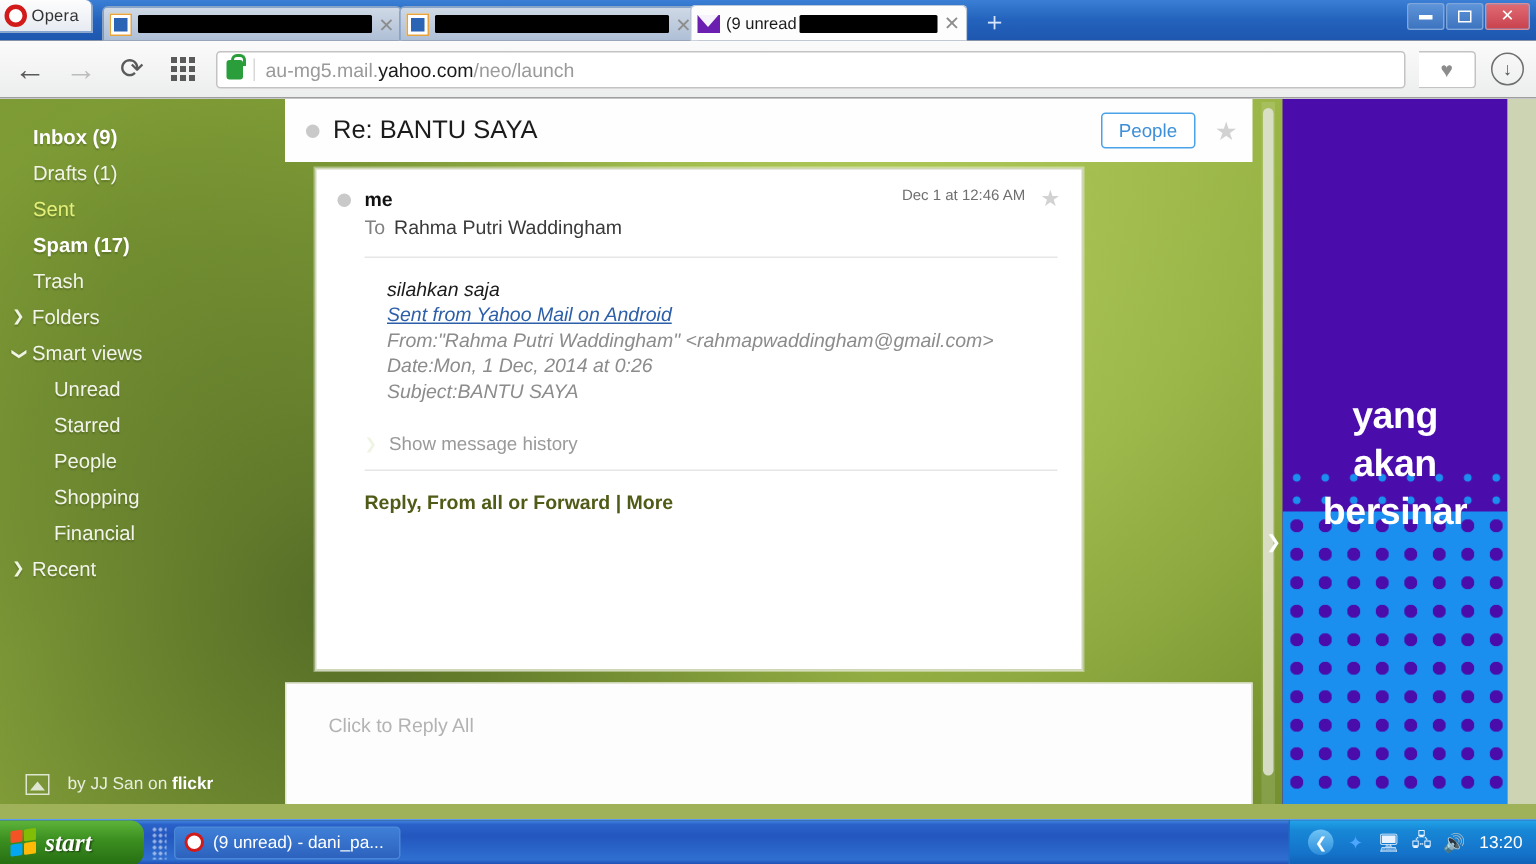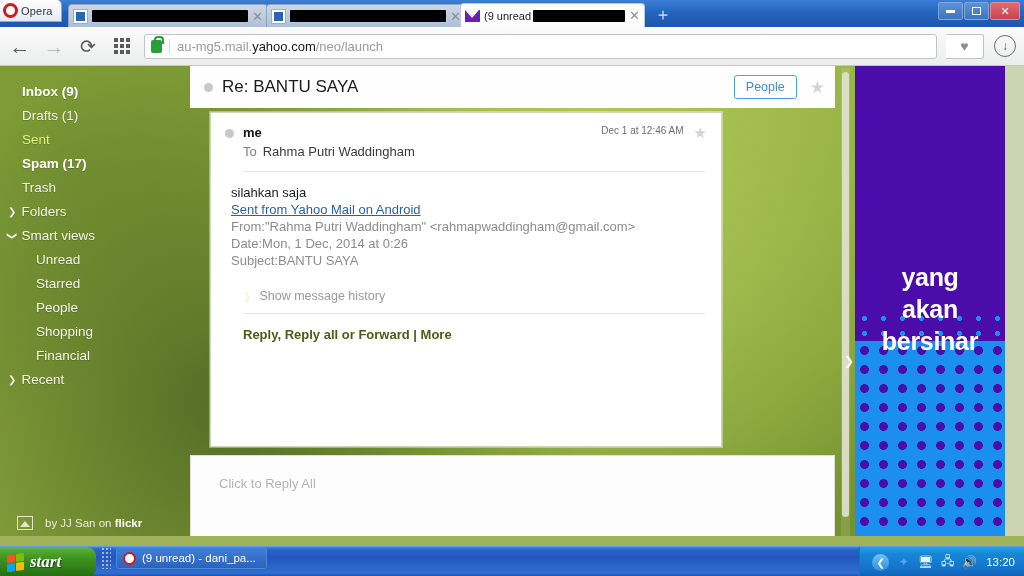--- a/index.html
+++ b/index.html
@@ -170,21 +170,21 @@
     box-shadow: 0 0 0 1px rgba(255,255,255,.4);
     margin-left: 20px;
   }
   .msg-head { display: flex; align-items: flex-start; padding: 12px 14px 0 14px; }
   .msg-dot { width: 9px; height: 9px; border-radius: 50%; background: #c9c9c9; margin: 4px 9px 0 0; flex:none; }
   .msg-from { font-size: 13px; font-weight: bold; color: #111; flex: 1; }
   .msg-date { font-size: 10px; color: #6f6f6f; }
   .msg-to { font-size: 13px; color: #3a3a3a; padding: 4px 14px 0 32px; }
   .msg-to .lbl { color: #808080; margin-right: 6px; }
   .msg-rule { height: 1px; background: #e6e6e6; margin: 12px 16px 0 32px; }
-  .msg-body { padding: 12px 16px 0 20px; }
+  .msg-body { padding: 12px 16px 0 47px; font-style: italic; }
   .bl { font-size: 13px; color: #1b1b1b; line-height: 17px; }
   .bl.link { color: #2c5fa8; text-decoration: underline; }
   .bl.quote { color: #8c8c8c; }
   .history {
     margin: 20px 16px 0 32px; font-size: 12.5px; color: #9a9a9a;
     display: flex; align-items: center; gap: 8px;
   }
   .hist-rule { height: 1px; background: #e6e6e6; margin: 10px 16px 0 32px; }
   .actions {
     margin: 13px 16px 0 32px; font-size: 13px; font-weight: bold; color: #4f5b16;
@@ -231,21 +231,21 @@
     font-size: 25px; font-weight: bold; color: #fff; line-height: 32px;
     letter-spacing: -.3px; z-index: 2;
   }
   .rail-gap { position: absolute; left: 1005px; top: 0; width: 19px; height: 470px; background: #cdd4b4; }
   .page-bottom { position: absolute; left: 0; bottom: 0; width: 1024px; height: 10px; background: #9fb25a; }
 
   
   .taskbar {
     position: absolute; left: 0; bottom: 0; width: 1024px; height: 30px;
     background: linear-gradient(180deg,#3f84e0 0%,#2a62c9 9%,#2357bf 36%,#2f6fd0 90%,#1f4fb5 100%);
-    border-top: 1px solid #5b9bf0; display: flex; align-items: flex-start;
+    border-top: 1px solid #5b9bf0; display: flex; align-items: center;
   }
   .startbtn {
     width: 96px; height: 30px; flex: none;
     background: linear-gradient(180deg,#5eb43a 0%,#3d9121 40%,#2f7c18 75%,#256d12 100%);
     border-top-right-radius: 9px; border-bottom-right-radius: 9px;
     display: flex; align-items: center; gap: 6px; padding-left: 7px;
   }
   .winlogo { width: 17px; height: 17px; display:grid; grid-template-columns:1fr 1fr; gap:1.5px; transform: skewY(-7deg); flex:none;}
   .winlogo i { display:block; border-radius:1px; }
   .startxt {
@@ -424,21 +424,21 @@
         </div>
 
         <div class="history">
           <span class="chev">❯</span>
           <span>Show message history</span>
         </div>
         <div class="hist-rule"></div>
 
         <div class="actions">
           <span>Reply</span><span class="sep">,</span>
-          <span>Reply all</span>
+          <span>From all</span>
           <span class="sep">or</span>
           <span>Forward</span>
           <span class="sep">|</span>
           <span>More</span>
         </div>
       </div>
 
       <div class="replycard">
         <div class="reply-ph">Click to Reply All</div>
       </div>

